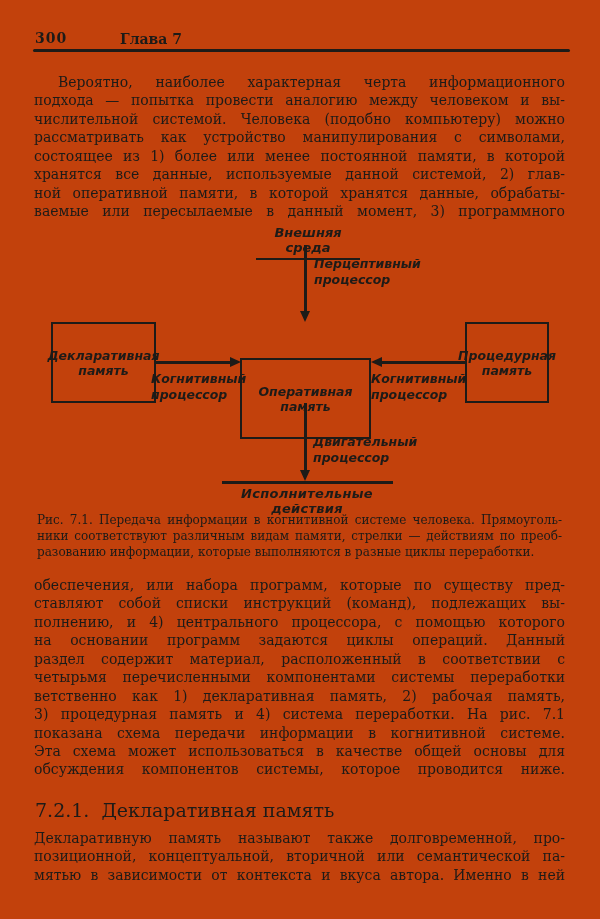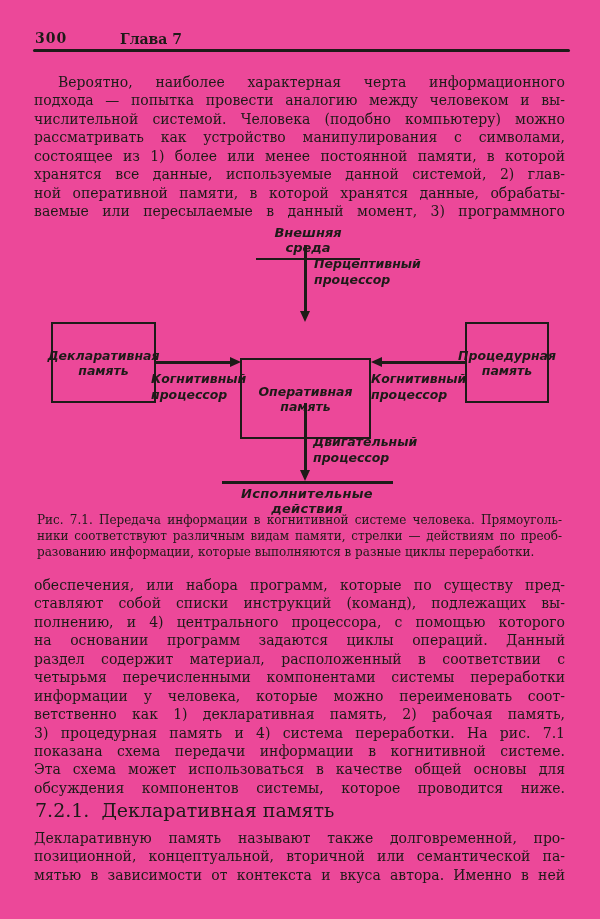--- a/index.html
+++ b/index.html
@@ -1,18 +1,18 @@
 <!DOCTYPE html>
 <html><head>
 <meta charset="utf-8">
 <style>
   html,body { margin:0; padding:0; background:#e8e6e2; }
   .page {
     position:relative; width:600px; height:919px; margin:0 auto;
-    background:#ec4899; color:#1d1b18; overflow:hidden;
+    background:#c2410c; color:#1d1b18; overflow:hidden;
     font-family:"DejaVu Serif", serif;
   }
   .abs { position:absolute; }
 
   
   .hdr-num  { top:30px; left:35px;  font-size:14px; font-weight:bold; letter-spacing:1px; }
   .hdr-chap { top:31px; left:120px; font-size:14px; font-weight:bold; }
   .hdr-rule { top:49px; left:33px; width:537px; height:3px; background:#1d1b18; border-radius:2px; }
 
   
@@ -135,21 +135,20 @@
       <div class="cline">разованию информации, которые выполняются в разные циклы переработки.</div>
     </div>
 
   <div id="p2" class="abs para" style="top:576px;">
       <div class="line">обеспечения, или набора программ, которые по существу пред-</div>
       <div class="line">ставляют собой списки инструкций (команд), подлежащих вы-</div>
       <div class="line">полнению, и 4) центрального процессора, с помощью которого</div>
       <div class="line">на основании программ задаются циклы операций. Данный</div>
       <div class="line">раздел содержит материал, расположенный  в соответствии с</div>
       <div class="line">четырьмя перечисленными компонентами системы переработки</div>
-      <div class="line">информации у человека, которые можно переименовать соот-</div>
       <div class="line">ветственно как 1) декларативная память, 2) рабочая память,</div>
       <div class="line">3) процедурная память и 4) система переработки. На рис. 7.1</div>
       <div class="line">показана схема передачи информации  в когнитивной системе.</div>
       <div class="line">Эта схема может использоваться в качестве общей основы для</div>
       <div class="line">обсуждения компонентов системы, которое проводится ниже.</div>
     </div>
 
   <div class="abs heading">
     <span class="sec-num">7.2.1.</span><span class="sec-title">Декларативная память</span>
   </div>

